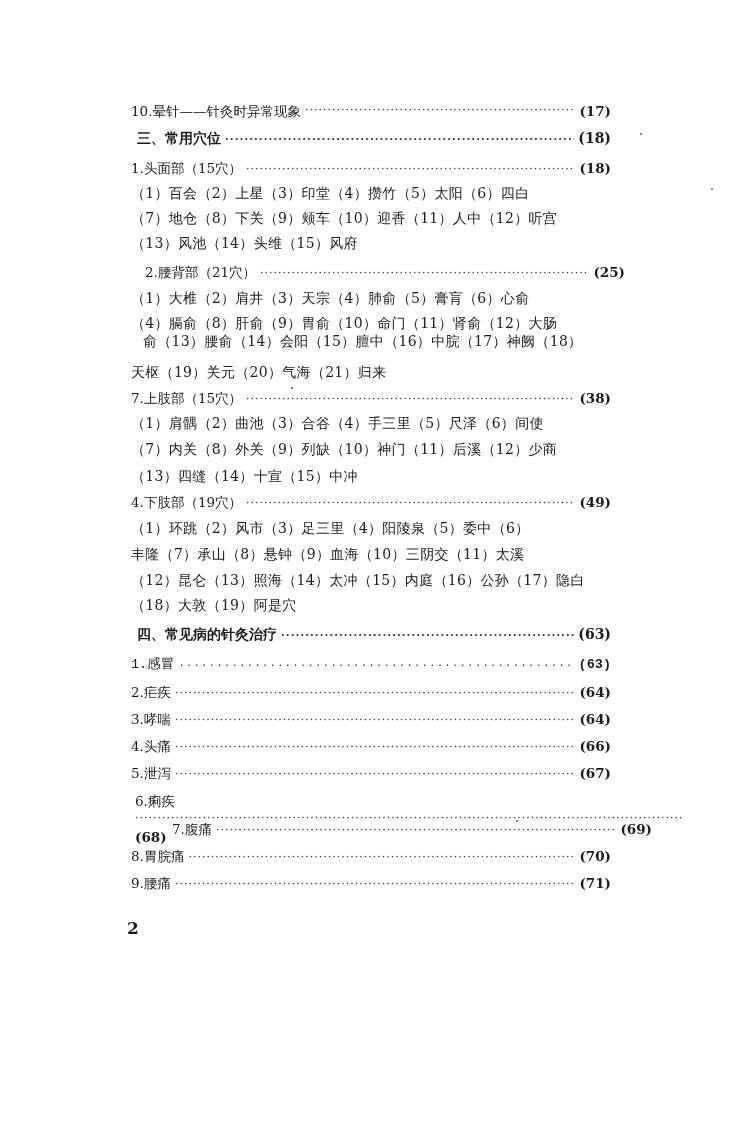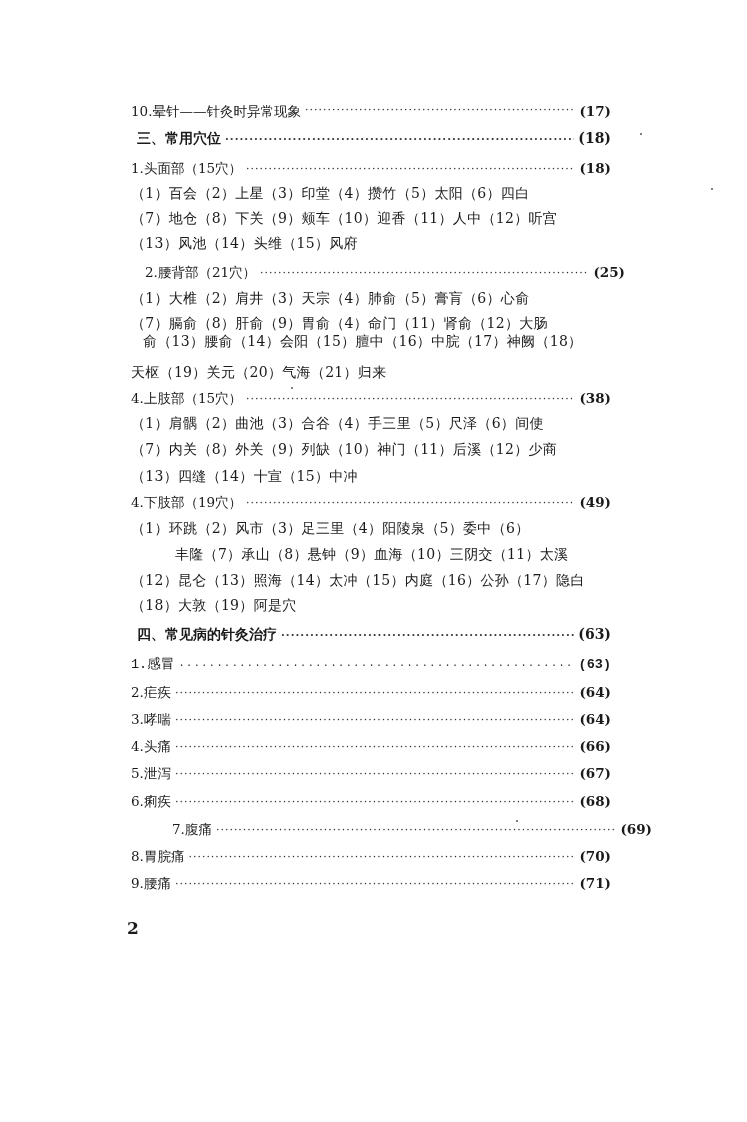--- a/index.html
+++ b/index.html
@@ -39,40 +39,40 @@
 <div class="line points" style="top:184px;">（1）百会（2）上星（3）印堂（4）攒竹（5）太阳（6）四白</div>
 <div class="line points" style="top:209px;">（7）地仓（8）下关（9）颊车（10）迎香（11）人中（12）听宫</div>
 <div class="line points" style="top:234px;">（13）风池（14）头维（15）风府</div>
 
 <div class="line toc" style="top:263px;margin-left:14px;">
   <span class="title">2.腰背部（21穴）</span>
   <span class="dots"></span>
   <span class="page">(25)</span>
 </div>
 <div class="line points" style="top:289px;">（1）大椎（2）肩井（3）天宗（4）肺俞（5）膏肓（6）心俞</div>
-<div class="line points" style="top:314px;">（7）膈俞（8）肝俞（9）胃俞（4）命门（11）肾俞（12）大肠</div>
+<div class="line points" style="top:314px;">（4）膈俞（8）肝俞（9）胃俞（10）命门（11）肾俞（12）大肠</div>
 <div class="line points" style="top:332px;margin-left:12px;">俞（13）腰俞（14）会阳（15）膻中（16）中脘（17）神阙（18）</div>
 <div class="line points" style="top:363px;">天枢（19）关元（20）气海（21）归来</div>
 
 <div class="line toc" style="top:389px;">
-  <span class="title">4.上肢部（15穴）</span>
+  <span class="title">7.上肢部（15穴）</span>
   <span class="dots"></span>
   <span class="page">(38)</span>
 </div>
 <div class="line points" style="top:414px;">（1）肩髃（2）曲池（3）合谷（4）手三里（5）尺泽（6）间使</div>
 <div class="line points" style="top:440px;">（7）内关（8）外关（9）列缺（10）神门（11）后溪（12）少商</div>
 <div class="line points" style="top:467px;">（13）四缝（14）十宣（15）中冲</div>
 
 <div class="line toc" style="top:493px;">
   <span class="title">4.下肢部（19穴）</span>
   <span class="dots"></span>
   <span class="page">(49)</span>
 </div>
 <div class="line points" style="top:519px;">（1）环跳（2）风市（3）足三里（4）阳陵泉（5）委中（6）</div>
-<div class="line points" style="top:545px;margin-left:44px;">丰隆（7）承山（8）悬钟（9）血海（10）三阴交（11）太溪</div>
+<div class="line points" style="top:545px;">丰隆（7）承山（8）悬钟（9）血海（10）三阴交（11）太溪</div>
 <div class="line points" style="top:571px;">（12）昆仑（13）照海（14）太冲（15）内庭（16）公孙（17）隐白</div>
 <div class="line points" style="top:596px;">（18）大敦（19）阿是穴</div>
 
 <div class="line toc heading" style="top:625px; width:474px;">
   <span class="title">四、常见病的针灸治疗</span>
   <span class="dots"></span>
   <span class="page">(63)</span>
 </div>
 
 <div class="line toc" style="top:656px;font-family:Liberation Mono, monospace;">
@@ -93,21 +93,21 @@
 <div class="line toc" style="top:737px;">
   <span class="title">4.头痛</span>
   <span class="dots"></span>
   <span class="page">(66)</span>
 </div>
 <div class="line toc" style="top:764px;">
   <span class="title">5.泄泻</span>
   <span class="dots"></span>
   <span class="page">(67)</span>
 </div>
-<div class="line toc" style="top:792px;">
+<div class="line toc" style="top:792px;flex-direction:column;">
   <span class="title">6.痢疾</span>
   <span class="dots"></span>
   <span class="page">(68)</span>
 </div>
 <div class="line toc" style="top:820px;margin-left:41px;">
   <span class="title">7.腹痛</span>
   <span class="dots"></span>
   <span class="page">(69)</span>
 </div>
 <div class="line toc" style="top:847px;">

